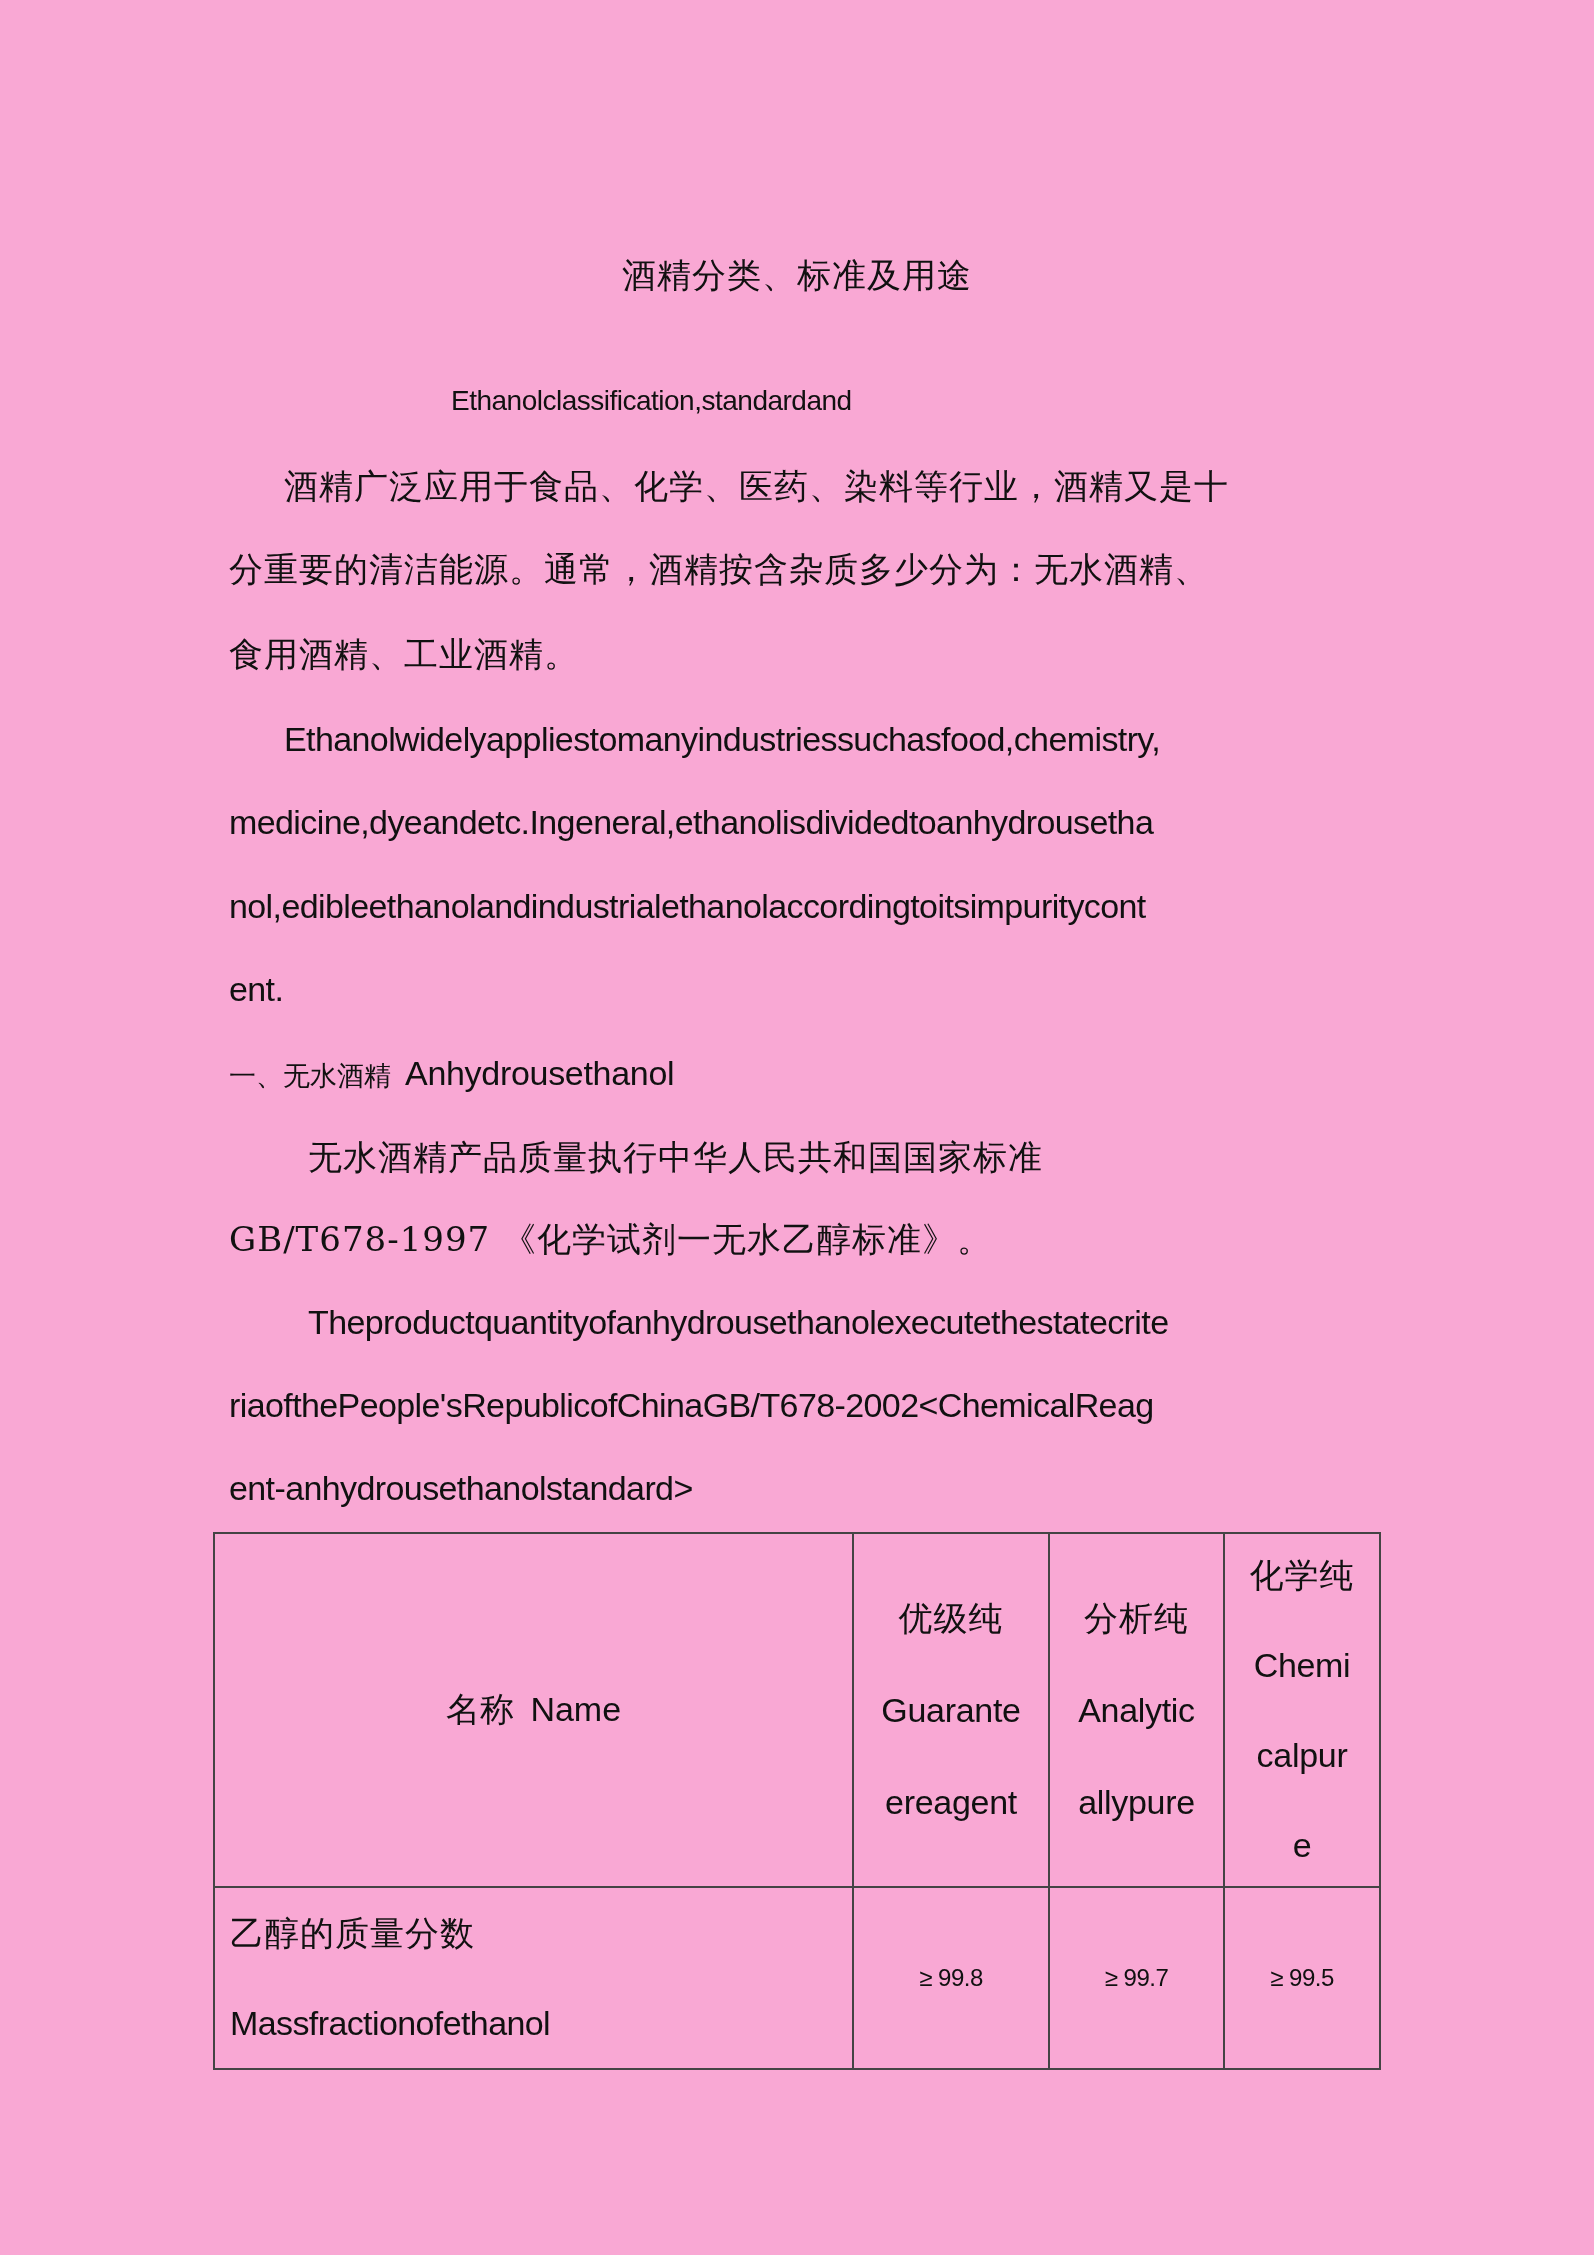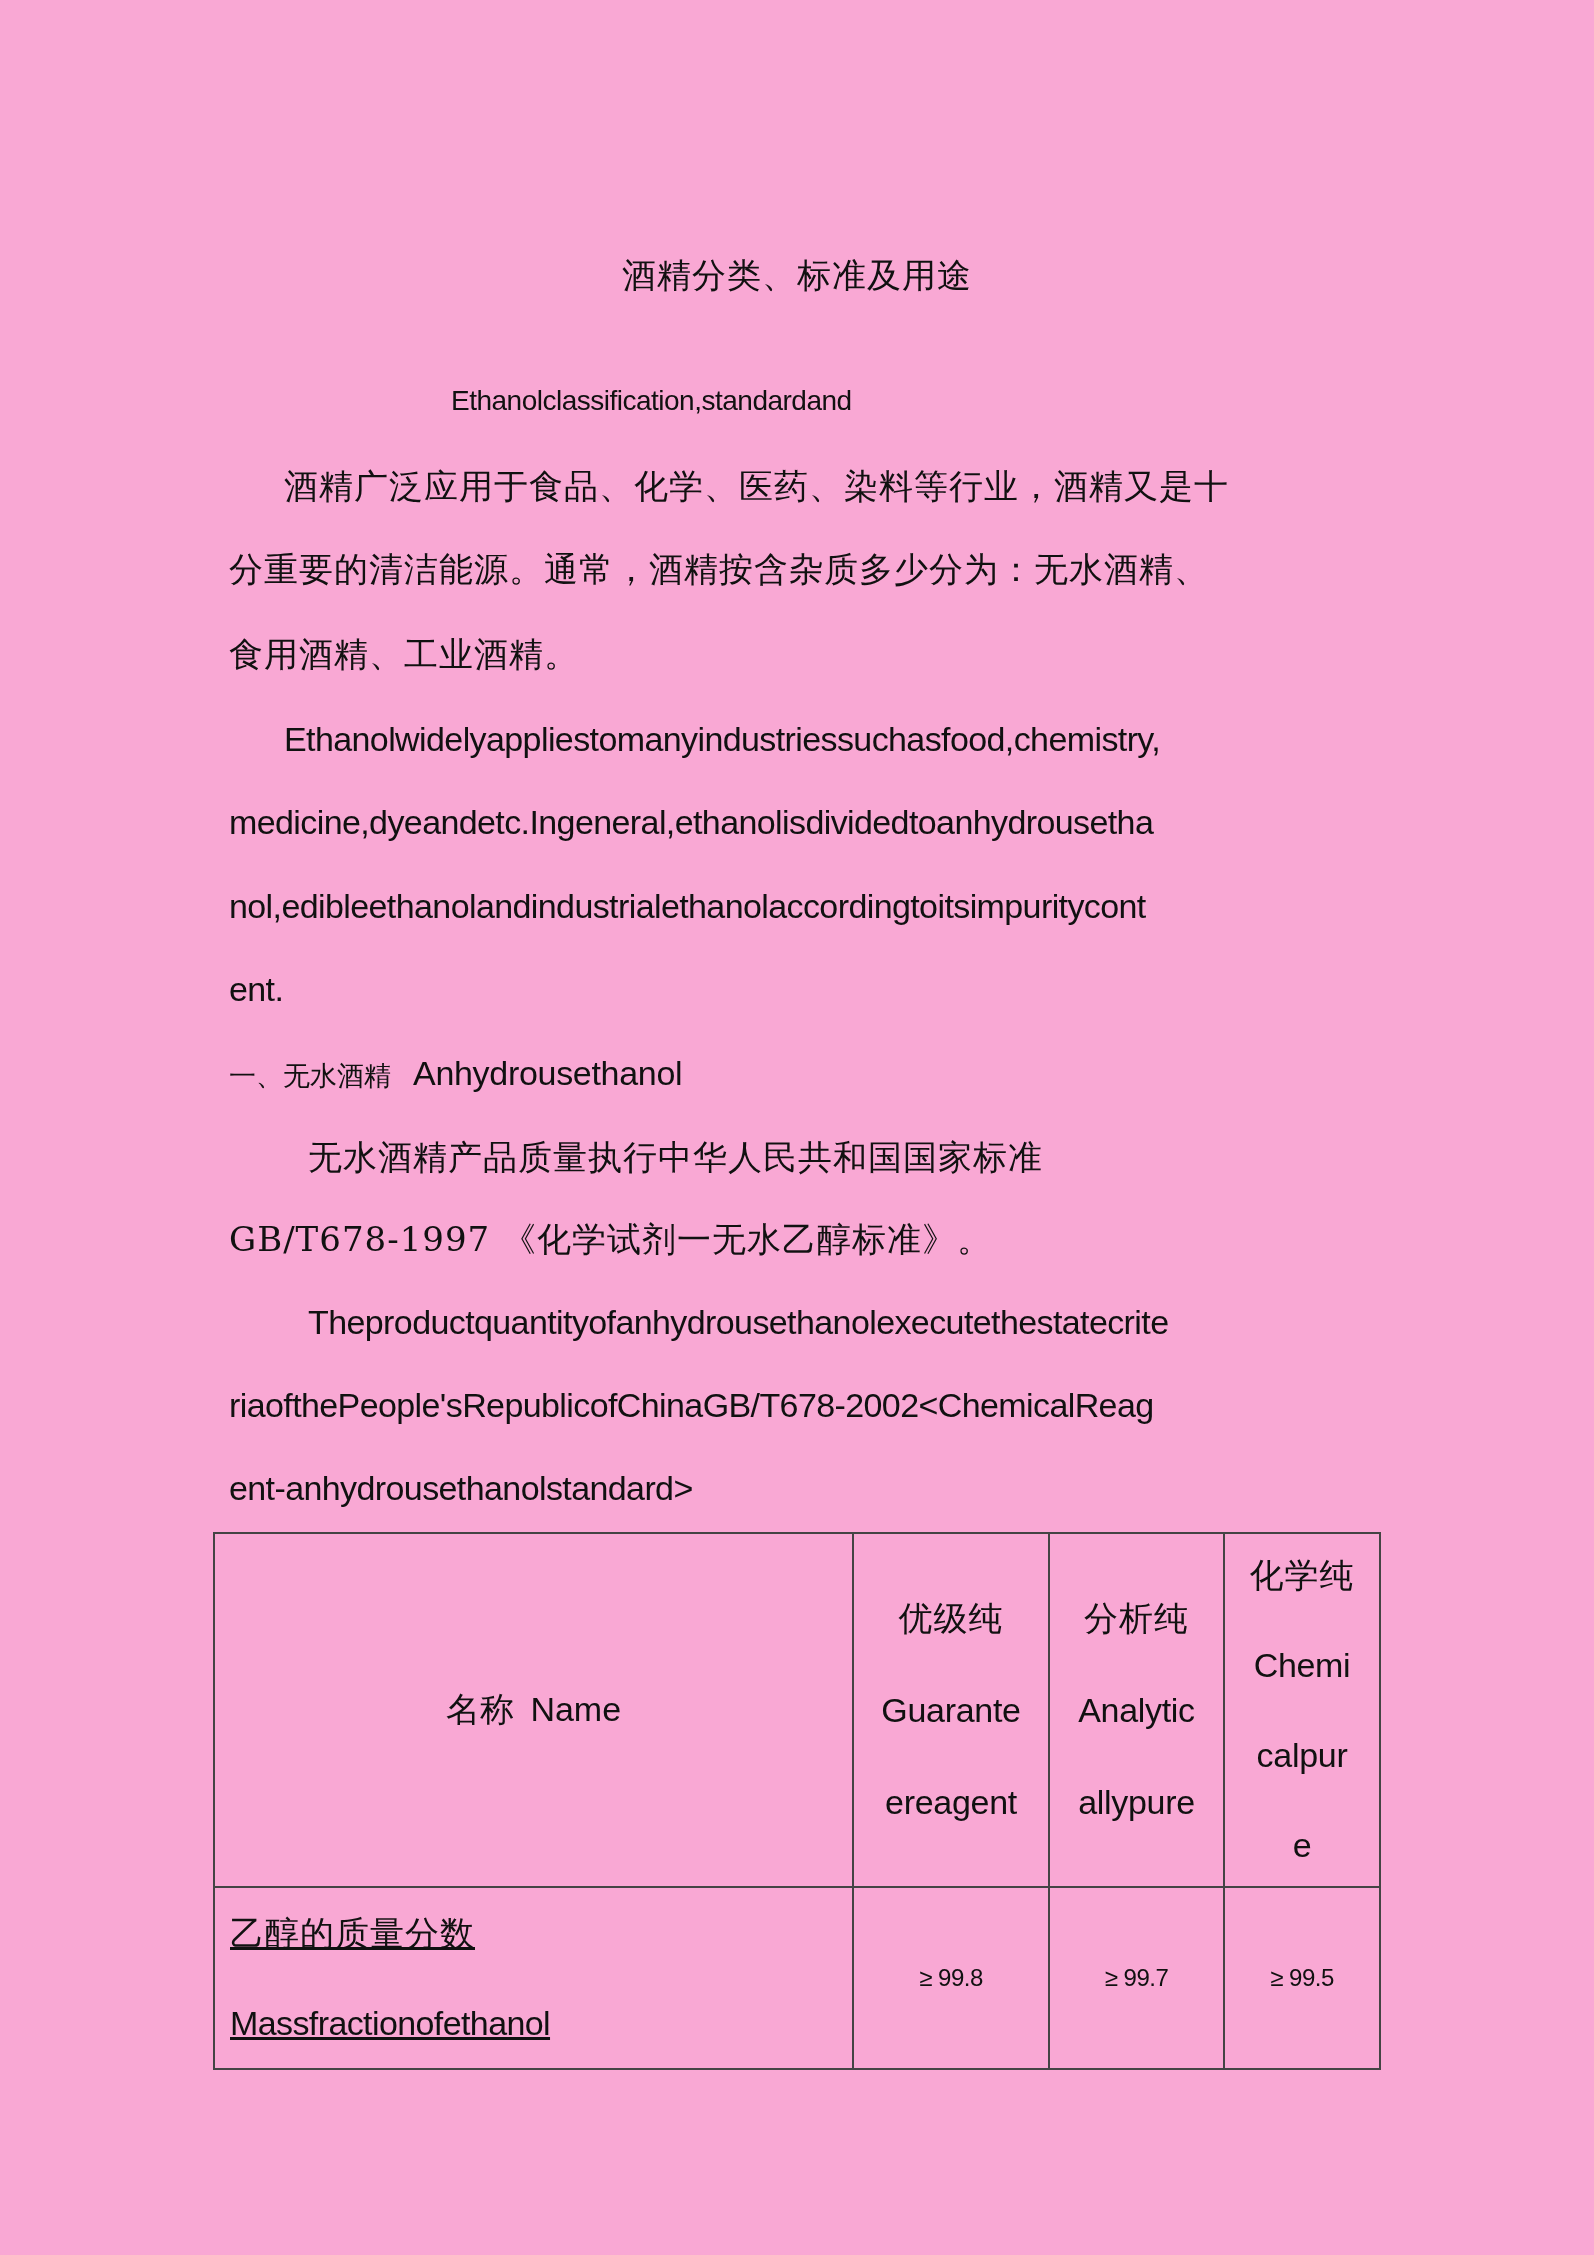--- a/index.html
+++ b/index.html
@@ -27,21 +27,21 @@
   .hdr-row { height: 333px; }
   .body-row { height: 166px; }
   .cell-lines { display: flex; flex-direction: column; align-items: center; justify-content: center; gap: 8px; }
   .cell-lines span { display: block; line-height: 84px; font-size: 34px; }
   .cell-lines .zh { font-family: "DejaVu Serif", "Liberation Serif", serif; letter-spacing: 1px; }
   .cell-lines .latin { font-family: "Liberation Sans", "DejaVu Sans", sans-serif; letter-spacing: -0.3px; }
   .name-cell { font-size: 34px; }
   .name-cell .zh { font-family: "DejaVu Serif", "Liberation Serif", serif; }
   .name-cell .latin { font-family: "Liberation Sans", "DejaVu Sans", sans-serif; }
   .left-cell { text-align: left !important; padding-left: 15px !important; }
-  .left-cell span { display: block; line-height: 90px; font-size: 34px; text-decoration: underline; }
+  .left-cell span { display: block; line-height: 90px; font-size: 34px; }
   .val { font-family: "Liberation Sans", "DejaVu Sans", sans-serif; font-size: 24px; letter-spacing: -0.5px; }
 </style>
 </head>
 <body>
 
 <div class="page">
 
   <div class="line serif title">酒精分类、标准及用途</div>
 
   <div class="line sans subtitle">Ethanolclassification,standardand</div>
@@ -50,21 +50,21 @@
   <div class="line serif cn" style="left:229px; top:552px;">分重要的清洁能源。通常，酒精按含杂质多少分为：无水酒精、</div>
   <div class="line serif cn" style="left:229px; top:637px;">食用酒精、工业酒精。</div>
 
   <div class="line sans en" style="left:284px; top:722px;">Ethanolwidelyappliestomanyindustriessuchasfood,chemistry,</div>
   <div class="line sans en" style="left:229px; top:805px;">medicine,dyeandetc.Ingeneral,ethanolisdividedtoanhydrousetha</div>
   <div class="line sans en" style="left:229px; top:889px;">nol,edibleethanolandindustrialethanolaccordingtoitsimpuritycont</div>
   <div class="line sans en" style="left:229px; top:972px;">ent.</div>
 
   <div class="line" style="left:229px; top:1056px;">
     <span class="serif section-cn">一、无水酒精</span>
-    <span class="sans section-en" style="margin-left:18px;">Anhydrousethanol</span>
+    <span class="sans section-en" style="margin-left:10px;">Anhydrousethanol</span>
   </div>
 
   <div class="line serif cn" style="left:308px; top:1140px;">无水酒精产品质量执行中华人民共和国国家标准</div>
   <div class="line serif cn" style="left:229px; top:1222px;">GB/T678-1997  《化学试剂一无水乙醇标准》。</div>
 
   <div class="line sans en" style="left:308px; top:1305px;">Theproductquantityofanhydrousethanolexecutethestatecrite</div>
   <div class="line sans en" style="left:229px; top:1388px;">riaofthePeople'sRepublicofChinaGB/T678-2002&lt;ChemicalReag</div>
   <div class="line sans en" style="left:229px; top:1471px;">ent-anhydrousethanolstandard&gt;</div>
 
   <table class="spec">

